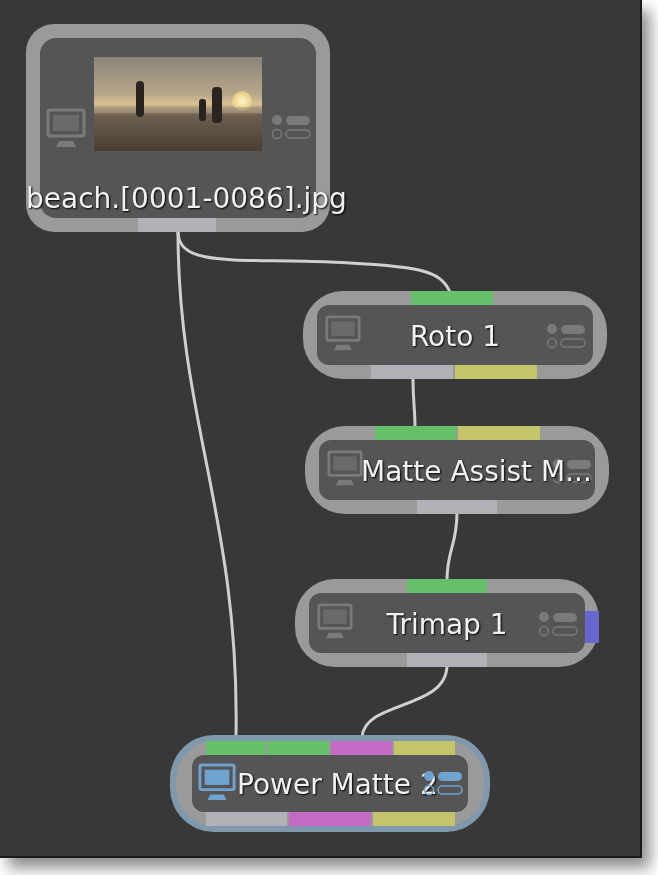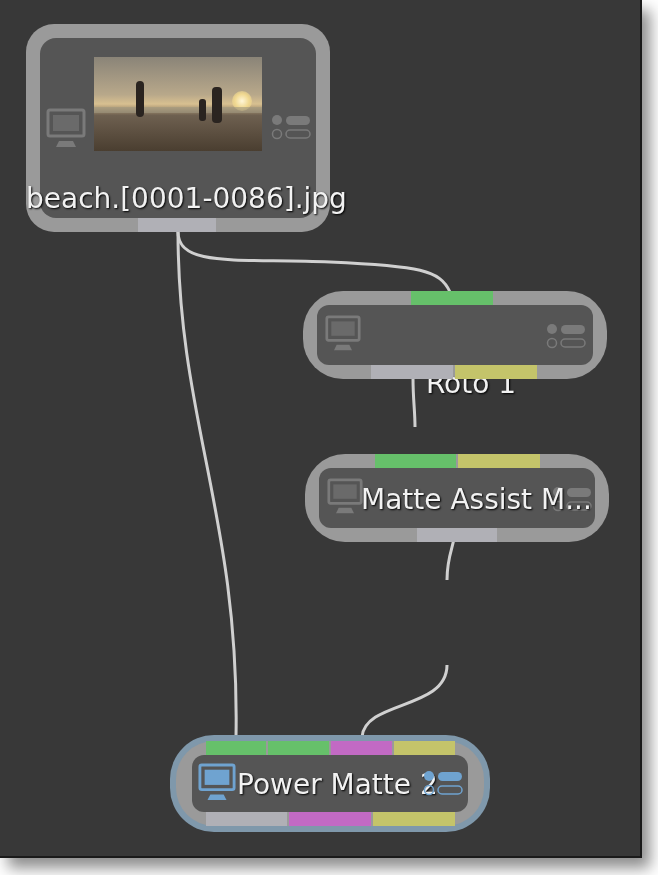--- a/index.html
+++ b/index.html
@@ -52,50 +52,68 @@
   </div>
 
   <div class="node" style="left:303px;top:291px;width:304px;height:88px;border-radius:40px;">
     <div class="inner" style="left:14px;top:14px;width:276px;height:60px;"></div>
     <div class="port" style="left:108px;top:0;width:82px;background:#66c06a;"></div>
     <svg class="mon" style="left:22px;top:23px;" width="36" height="40" viewBox="0 0 40 42">
       <rect x="2" y="2" width="36" height="26" rx="2" fill="none" stroke="#7a7a7a" stroke-width="3"></rect>
       <rect x="7" y="7" width="26" height="16" fill="#6a6a6a"></rect>
       <path d="M13,33 L27,33 L30,39 L10,39 Z" fill="#7a7a7a"></path>
     </svg>
-    <div class="label" style="left:16px;width:304px;top:29px;margin-top:47px;">Roto 1</div>
+    <div class="label" style="left:0;width:304px;top:29px;">Roto 1</div>
     <svg class="opts" style="left:242px;top:31px;" width="42" height="28" viewBox="0 0 42 28">
       <circle cx="7" cy="7" r="5" fill="#7a7a7a"></circle>
       <rect x="16" y="3" width="24" height="9" rx="4.5" fill="#7a7a7a"></rect>
       <circle cx="7" cy="21" r="4.5" fill="none" stroke="#7a7a7a" stroke-width="1.5"></circle>
       <rect x="16" y="17" width="24" height="8" rx="4" fill="none" stroke="#7a7a7a" stroke-width="1.5"></rect>
     </svg>
     <div class="port" style="left:68px;top:74px;width:82px;background:#b0b0b6;"></div>
     <div class="port" style="left:152px;top:74px;width:82px;background:#c4c46a;"></div>
   </div>
 
-  <div class="node" style="left:305px;top:426px;width:304px;height:88px;border-radius:40px;margin-top:28px;">
+  <div class="node" style="left:305px;top:426px;width:304px;height:88px;border-radius:40px;">
     <div class="inner" style="left:14px;top:14px;width:276px;height:60px;"></div>
     <div class="port" style="left:70px;top:0;width:81px;background:#66c06a;"></div>
     <div class="port" style="left:153px;top:0;width:82px;background:#c4c46a;"></div>
     <svg class="mon" style="left:22px;top:23px;" width="36" height="40" viewBox="0 0 40 42">
       <rect x="2" y="2" width="36" height="26" rx="2" fill="none" stroke="#7a7a7a" stroke-width="3"></rect>
       <rect x="7" y="7" width="26" height="16" fill="#6a6a6a"></rect>
       <path d="M13,33 L27,33 L30,39 L10,39 Z" fill="#7a7a7a"></path>
     </svg>
     <svg class="opts" style="left:246px;top:31px;" width="42" height="28" viewBox="0 0 42 28">
       <circle cx="7" cy="7" r="5" fill="#7a7a7a"></circle>
       <rect x="16" y="3" width="24" height="9" rx="4.5" fill="#7a7a7a"></rect>
       <circle cx="7" cy="21" r="4.5" fill="none" stroke="#7a7a7a" stroke-width="1.5"></circle>
       <rect x="16" y="17" width="24" height="8" rx="4" fill="none" stroke="#7a7a7a" stroke-width="1.5"></rect>
     </svg>
     <div class="label" style="left:56px;top:29px;text-align:left;">Matte Assist M...</div>
     <div class="port" style="left:112px;top:74px;width:80px;background:#b0b0b6;"></div>
   </div>
 
+  <div class="node" style="left:295px;top:579px;width:304px;height:88px;border-radius:40px;">
+    <div class="inner" style="left:14px;top:14px;width:276px;height:60px;"></div>
+    <div class="port" style="left:112px;top:0;width:80px;background:#66c06a;"></div>
+    <svg class="mon" style="left:22px;top:23px;" width="36" height="40" viewBox="0 0 40 42">
+      <rect x="2" y="2" width="36" height="26" rx="2" fill="none" stroke="#7a7a7a" stroke-width="3"></rect>
+      <rect x="7" y="7" width="26" height="16" fill="#6a6a6a"></rect>
+      <path d="M13,33 L27,33 L30,39 L10,39 Z" fill="#7a7a7a"></path>
+    </svg>
+    <div class="label" style="left:0;width:304px;top:29px;">Trimap 1</div>
+    <svg class="opts" style="left:242px;top:31px;" width="42" height="28" viewBox="0 0 42 28">
+      <circle cx="7" cy="7" r="5" fill="#7a7a7a"></circle>
+      <rect x="16" y="3" width="24" height="9" rx="4.5" fill="#7a7a7a"></rect>
+      <circle cx="7" cy="21" r="4.5" fill="none" stroke="#7a7a7a" stroke-width="1.5"></circle>
+      <rect x="16" y="17" width="24" height="8" rx="4" fill="none" stroke="#7a7a7a" stroke-width="1.5"></rect>
+    </svg>
+    <div class="port" style="left:290px;top:32px;width:14px;height:32px;background:#6666cc;"></div>
+    <div class="port" style="left:112px;top:74px;width:80px;background:#b0b0b6;"></div>
+  </div>
 
   <div class="node" style="left:170px;top:735px;width:320px;height:97px;border-radius:44px;background:#7f98ab;">
     <div style="position:absolute;left:6px;top:6px;width:308px;height:85px;border-radius:38px;background:#9a9a9a;"></div>
     <div class="inner" style="left:22px;top:20px;width:276px;height:57px;"></div>
     <div class="port" style="left:36px;top:6px;width:60px;background:#66c06a;"></div>
     <div class="port" style="left:98px;top:6px;width:61px;background:#66c06a;"></div>
     <div class="port" style="left:161px;top:6px;width:61px;background:#c26ac4;"></div>
     <div class="port" style="left:224px;top:6px;width:61px;background:#c4c46a;"></div>
     <svg class="mon" style="left:28px;top:27px;" width="38" height="42" viewBox="0 0 40 42">
       <rect x="2" y="2" width="36" height="26" rx="2" fill="none" stroke="#6fa3d0" stroke-width="3"></rect>

